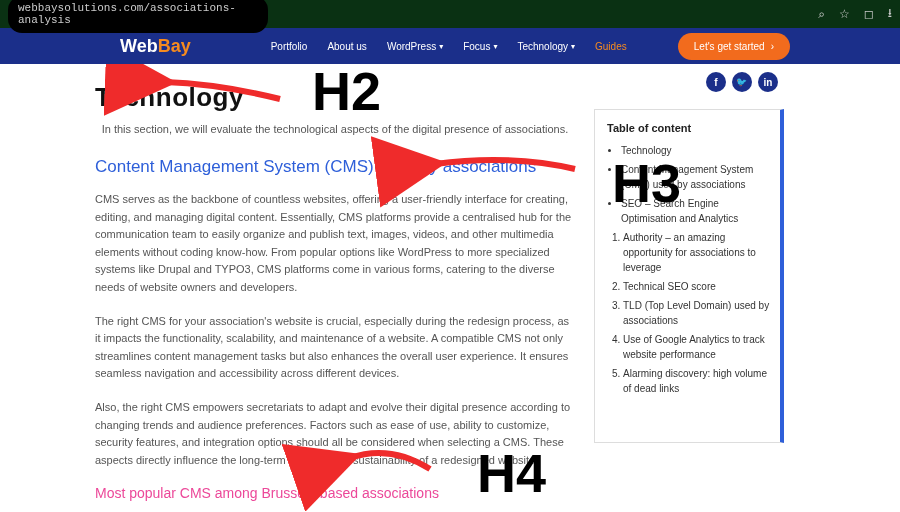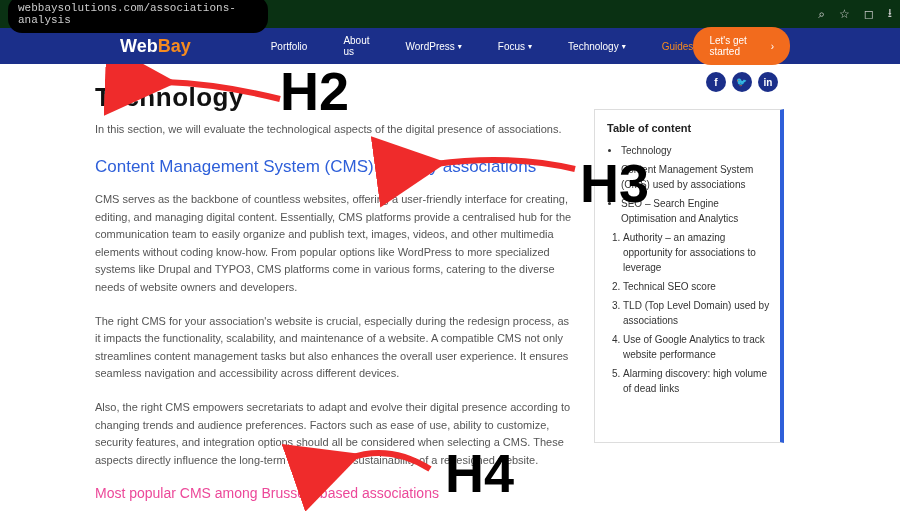--- a/index.html
+++ b/index.html
@@ -7,46 +7,46 @@
   
   .browser-bar { background:#0a3113; height:28px; display:flex; align-items:center; padding:0 8px; gap:8px; }
   .addr { background:#000000; border-radius:14px; height:37px; flex:1; display:flex; align-items:center; padding:0 10px; color:#ccc; font-size:11px; max-width:260px;font-family:Liberation Mono, monospace; }
   .chrome-icons { margin-left:auto; display:flex; gap:14px; color:#ccc; font-size:12px; align-items:center; }
   .chrome-icons span { cursor:pointer; }
   
   .site-header { background:#1b2f8a; height:36px; display:flex; align-items:center; padding:0 0 0 120px; }
   .logo { font-weight:bold; font-size:18px; }
   .logo .a { color:#fff; }
   .logo .b { color:#f68b1f; }
-  .nav { display:flex; gap:36px; margin-left:80px; font-size:10px; color:#fff; align-items:center; }
+  .nav { display:flex; gap:20px; margin-left:80px; font-size:10px; color:#fff; align-items:center; }
   .nav div { cursor:pointer; display:flex; align-items:center; gap:3px; }
   .nav .guides { color:#f68b1f; }
   .chev { font-size:8px; }
   .cta { margin-left:auto; margin-right:110px; background:#f26b1d; color:#fff; font-size:10px; padding:8px 16px; border-radius:18px; cursor:pointer; display:flex; align-items:center; gap:6px; }
   
   .page { position:relative; padding:18px 120px 0 95px; }
   .main-col { width:480px; }
   h2.tech { font-size:26px; font-weight:800; color:#111; margin-bottom:10px; letter-spacing:0.5px; }
-  .intro { font-size:11px; color:#555; margin-bottom:22px; }
+  .intro { font-size:11px; color:#555; margin-bottom:22px;text-align:center; }
   h3.cms { color:#2e5fd9; font-size:17px; font-weight:400; margin-bottom:14px; }
   .para { font-size:11px; color:#555; line-height:1.6; margin-bottom:16px; }
   h4.pop { color:#ec4899; font-size:14px; font-weight:400; margin-top:4px; margin-bottom:10px; }
   
   .social { position:absolute; top:8px; right:122px; display:flex; gap:6px; }
   .sico { width:20px; height:20px; border-radius:50%; background:#1b2f8a; color:#fff; display:flex; align-items:center; justify-content:center; font-size:10px; font-weight:bold; cursor:pointer; }
   
   .toc { position:absolute; top:45px; right:116px; width:190px; border:1px solid #ddd; border-right:4px solid #2e5fd9; background:#fff; font-size:10px; padding:10px 10px 10px 12px; line-height:1.5; height:334px; overflow:hidden; }
   .toc-title { font-weight:bold; font-size:11px; margin-bottom:6px; color:#222; }
   .toc ul { list-style:disc; padding-left:14px; color:#333; }
   .toc ul li { margin-bottom:4px; cursor:pointer; }
   .toc ol { list-style:decimal; padding-left:16px; margin-top:3px; }
   .toc ol li { margin-bottom:4px; cursor:pointer; }
   
   .annot { position:absolute; pointer-events:none; }
-  .biglabel { font-family: Arial, sans-serif; font-weight:900; color:#000; font-size:54px; }
+  .biglabel { font-family: Arial, sans-serif; font-weight:900; color:#000; font-size:54px;margin-left:32px; }
 </style>
 </head>
 <body>
 
 <div class="browser-bar">
   <div class="addr">
     <span>webbaysolutions.com/associations-analysis</span>
   </div>
   <div class="chrome-icons">
     <span>⌕</span>

